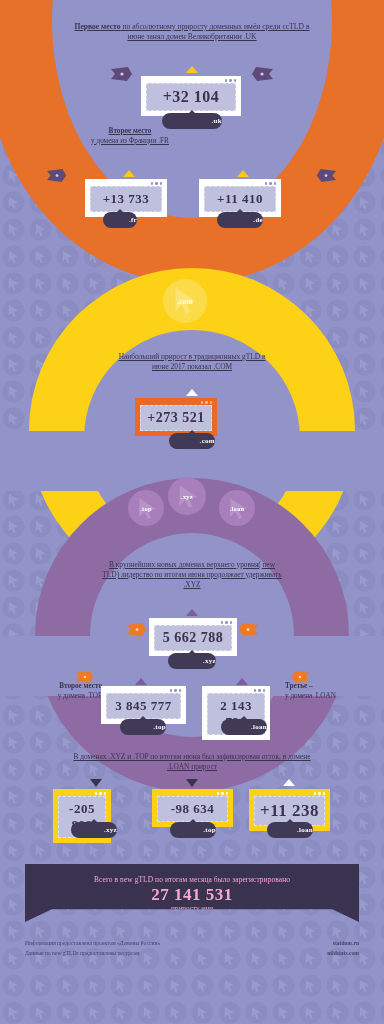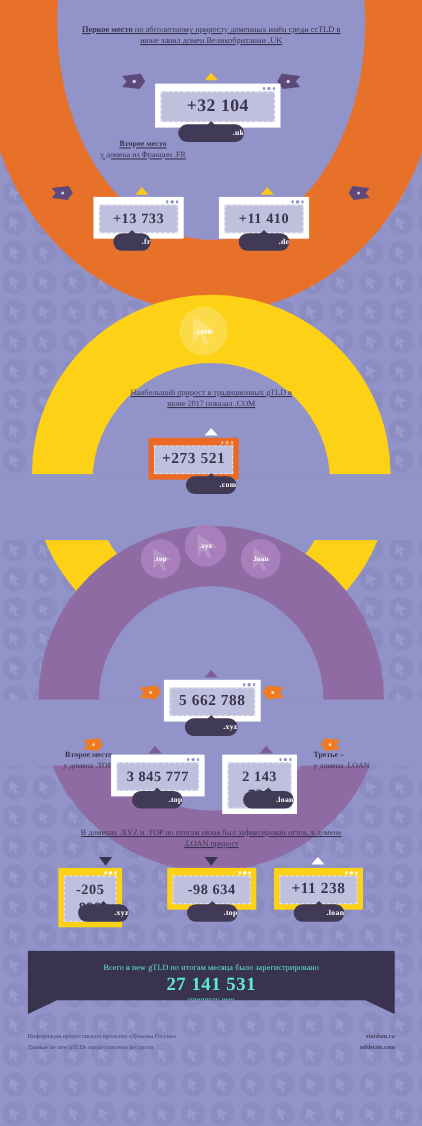--- a/index.html
+++ b/index.html
@@ -206,21 +206,21 @@
   }
 
   
   .flag { position: absolute; z-index: 5; }
 
   
   .banner {
     position: absolute; z-index: 6;
     left: 25px; top: 864px; width: 334px; height: 58px;
     background: #3a3350;
-    color: #5eead4;
+    color: #f9a8d4;
     text-align: center;
     clip-path: polygon(0 0, 100% 0, 100% 100%, 92% 78%, 8% 78%, 0 100%);
   }
   .banner .line1 { font-size: 7.4px; padding-top: 11px; letter-spacing: .1px; }
   .banner .bignum { font-size: 17px; font-weight: bold; letter-spacing: .5px; margin-top: 1px; }
   .banner .line3 { font-size: 7.2px; margin-top: 0px; }
 
   .credits { position: absolute; z-index: 6; color: #4a4266; font-size: 5.6px; line-height: 1.85; }
   .credits.left  { left: 25px;  top: 938px; text-align: left; }
   .credits.right { right: 25px; top: 938px; text-align: right; font-weight: bold; }
@@ -251,21 +251,21 @@
     <path d="M1 3 L18 1 L22 8 L17 15 L1 13 L5 8 Z" fill="#5d4a7a"></path>
     <circle cx="12" cy="8" r="1.6" fill="#cfcde6"></circle>
   </svg>
   <svg class="flag" style="left:250px;top:66px" width="24" height="16" viewBox="0 0 24 16">
     <path d="M23 3 L6 1 L2 8 L7 15 L23 13 L19 8 Z" fill="#5d4a7a"></path>
     <circle cx="12" cy="8" r="1.6" fill="#cfcde6"></circle>
   </svg>
 
   <div class="tri up-yellow" style="left:186px;top:66px"></div>
 
-  <div class="stat" style="left:141px;top:76px;width:114px">
+  <div class="stat" style="left:141px;top:76px;width:100px">
     <div class="window">
       <div class="dots">
           <i></i>
           <i></i>
           <i></i>
         </div>
       <div class="screen" style="font-size:16px">+32 104</div>
     </div>
   </div>
   <div class="pill" style="left:162px;top:113px;width:60px">.uk</div>
@@ -350,20 +350,21 @@
     </svg>
     <span class="lbl">.xyz</span>
   </div>
   <div class="tld-circle c-loan">
     <svg class="cursor-g" width="26" height="26" viewBox="0 0 24 24">
       <path d="M5 3 L20 13 L12.5 14.2 L15.8 21 L12.8 22.3 L9.6 15.5 L4.6 20.5 Z" fill="#ded7e8" opacity=".6"></path>
     </svg>
     <span class="lbl">.loan</span>
   </div>
 
+  <div class="txt t-xyz">В крупнейших новых доменах верхнего уровня( new TLD) лидерство по итогам июня продолжает удерживать .XYZ</div>
   <div class="tri up-purple" style="left:186px;top:609px"></div>
 
   <svg class="flag" style="left:126px;top:622px" width="22" height="15" viewBox="0 0 24 16">
     <path d="M1 3 L18 1 L22 8 L17 15 L1 13 L5 8 Z" fill="#f07a22"></path>
     <circle cx="12" cy="8" r="1.5" fill="#ffd9b8"></circle>
   </svg>
   <svg class="flag" style="left:237px;top:622px" width="22" height="15" viewBox="0 0 24 16">
     <path d="M23 3 L6 1 L2 8 L7 15 L23 13 L19 8 Z" fill="#f07a22"></path>
     <circle cx="12" cy="8" r="1.5" fill="#ffd9b8"></circle>
   </svg>
@@ -453,21 +454,21 @@
   <div class="pill" style="left:170px;top:822px;width:46px">.top</div>
 
   <div class="tri up-white" style="left:283px;top:779px"></div>
   <div class="stat" style="left:249px;top:789px;width:81px">
     <div class="window yellow">
       <div class="dots">
           <i></i>
           <i></i>
           <i></i>
         </div>
-      <div class="screen" style="font-size:14px">+11 238</div>
+      <div class="screen" style="font-size:17px">+11 238</div>
     </div>
   </div>
   <div class="pill" style="left:267px;top:822px;width:46px">.loan</div>
 
   <div class="banner">
     <div class="line1">Всего в new gTLD по итогам месяца было зарегистрировано</div>
     <div class="bignum">27 141 531</div>
     <div class="line3">приросту имя</div>
   </div>
 

